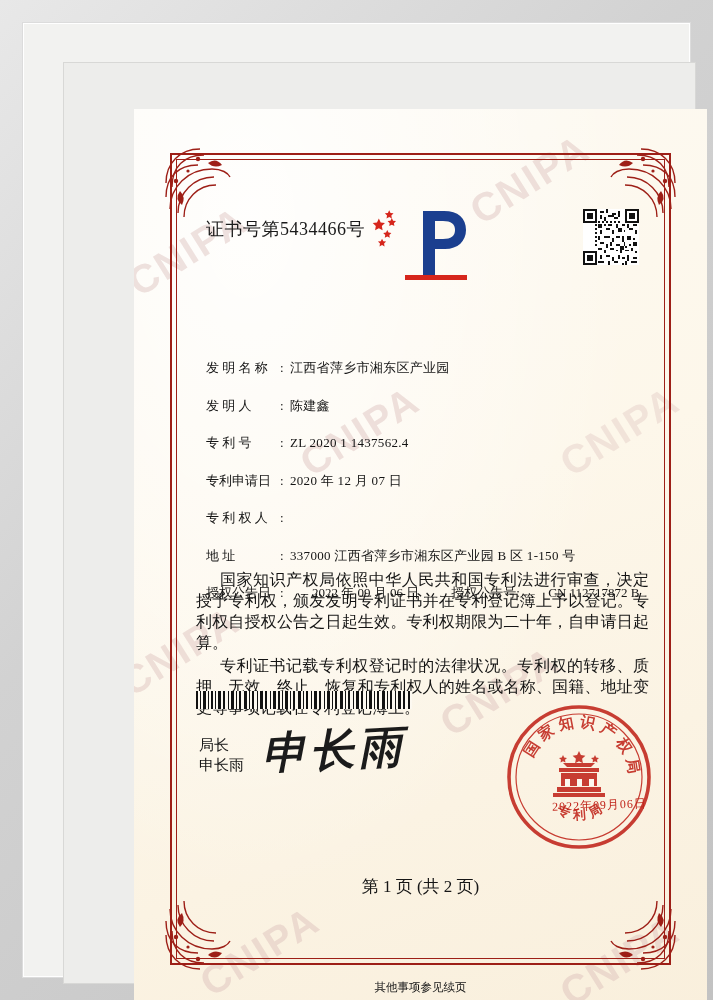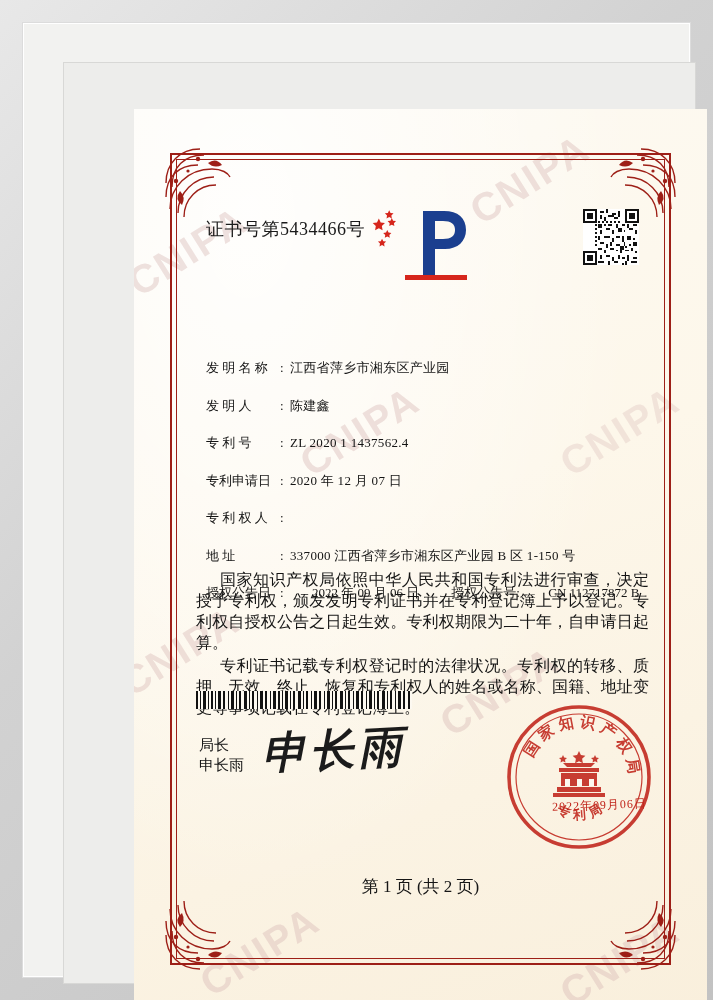--- a/index.html
+++ b/index.html
@@ -619,17 +619,18 @@
               </text>
               <text font-family="Liberation Serif, serif" font-size="13" font-weight="700" fill="#c0241a" letter-spacing="5">
                 <textPath href="#arcBot" startOffset="32%">专利局</textPath>
               </text>
             </g>
           </svg>
         </div>
         <div class="seal-date">2022年09月06日</div>
 
         <div class="page-num">第 1 页 (共 2 页)</div>
+        <div class="footnote">其他事项参见续页</div>
 
       </div>
     </div>
   </div>
 </div>
 
 </body></html>

